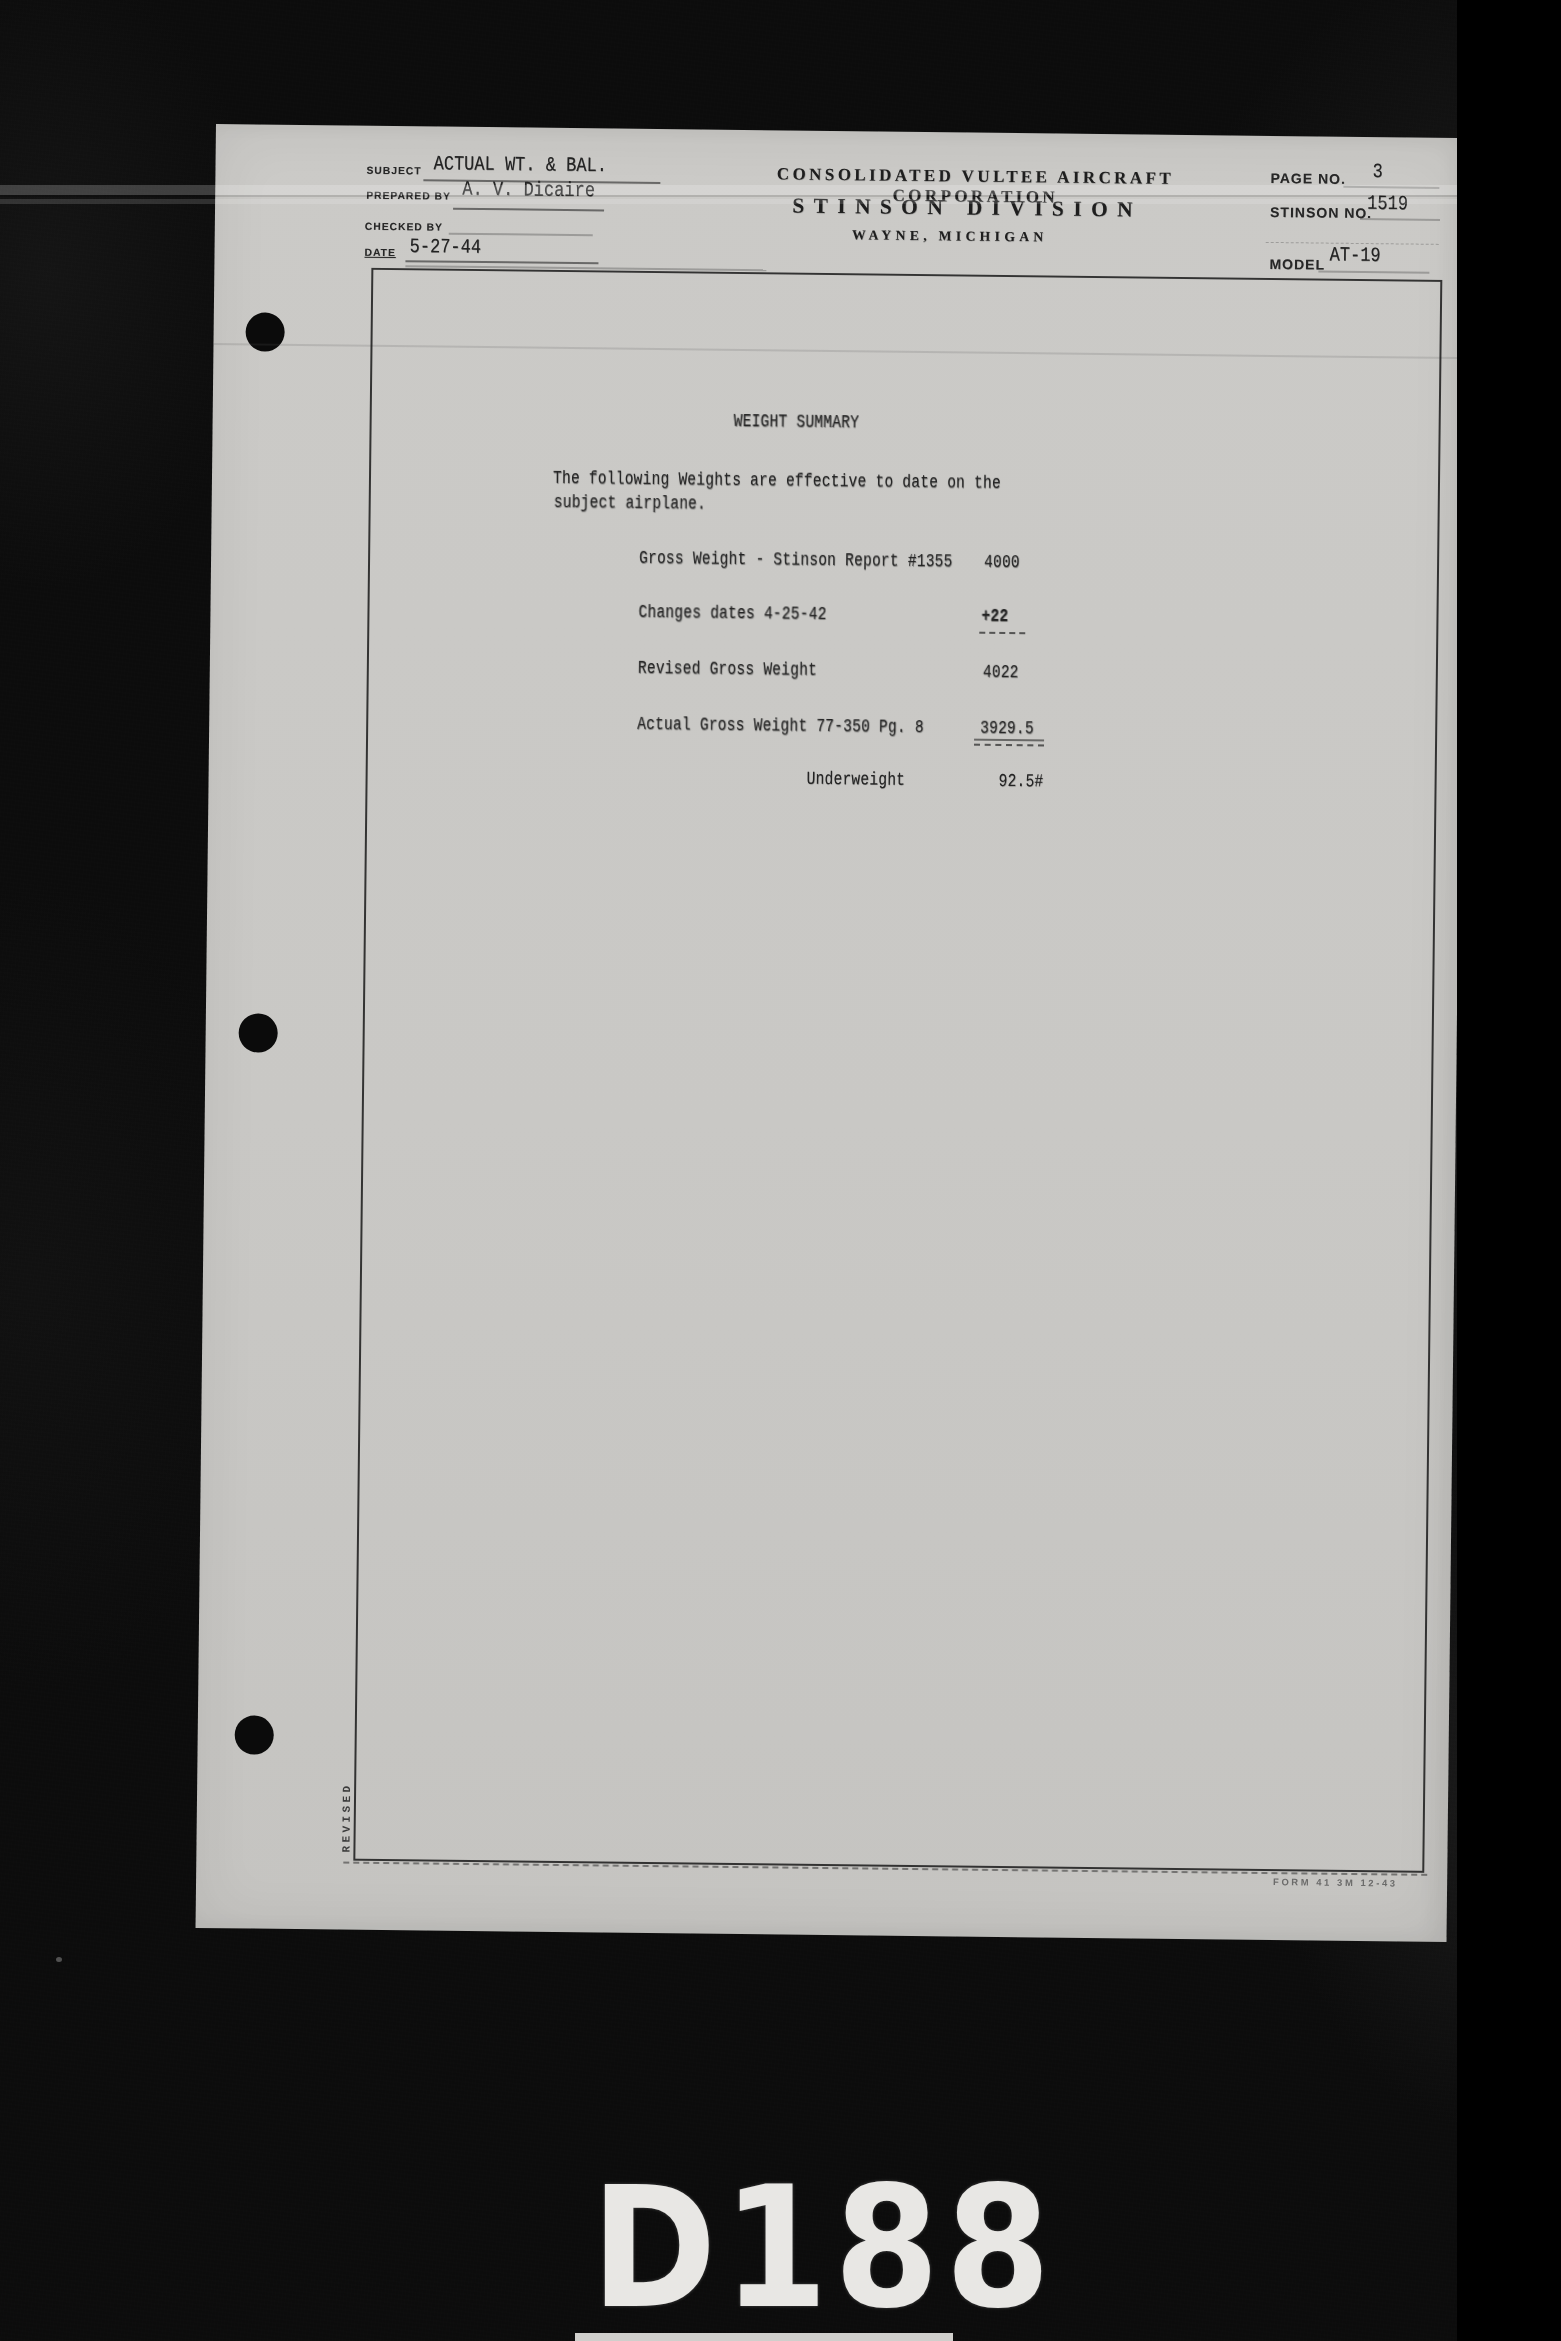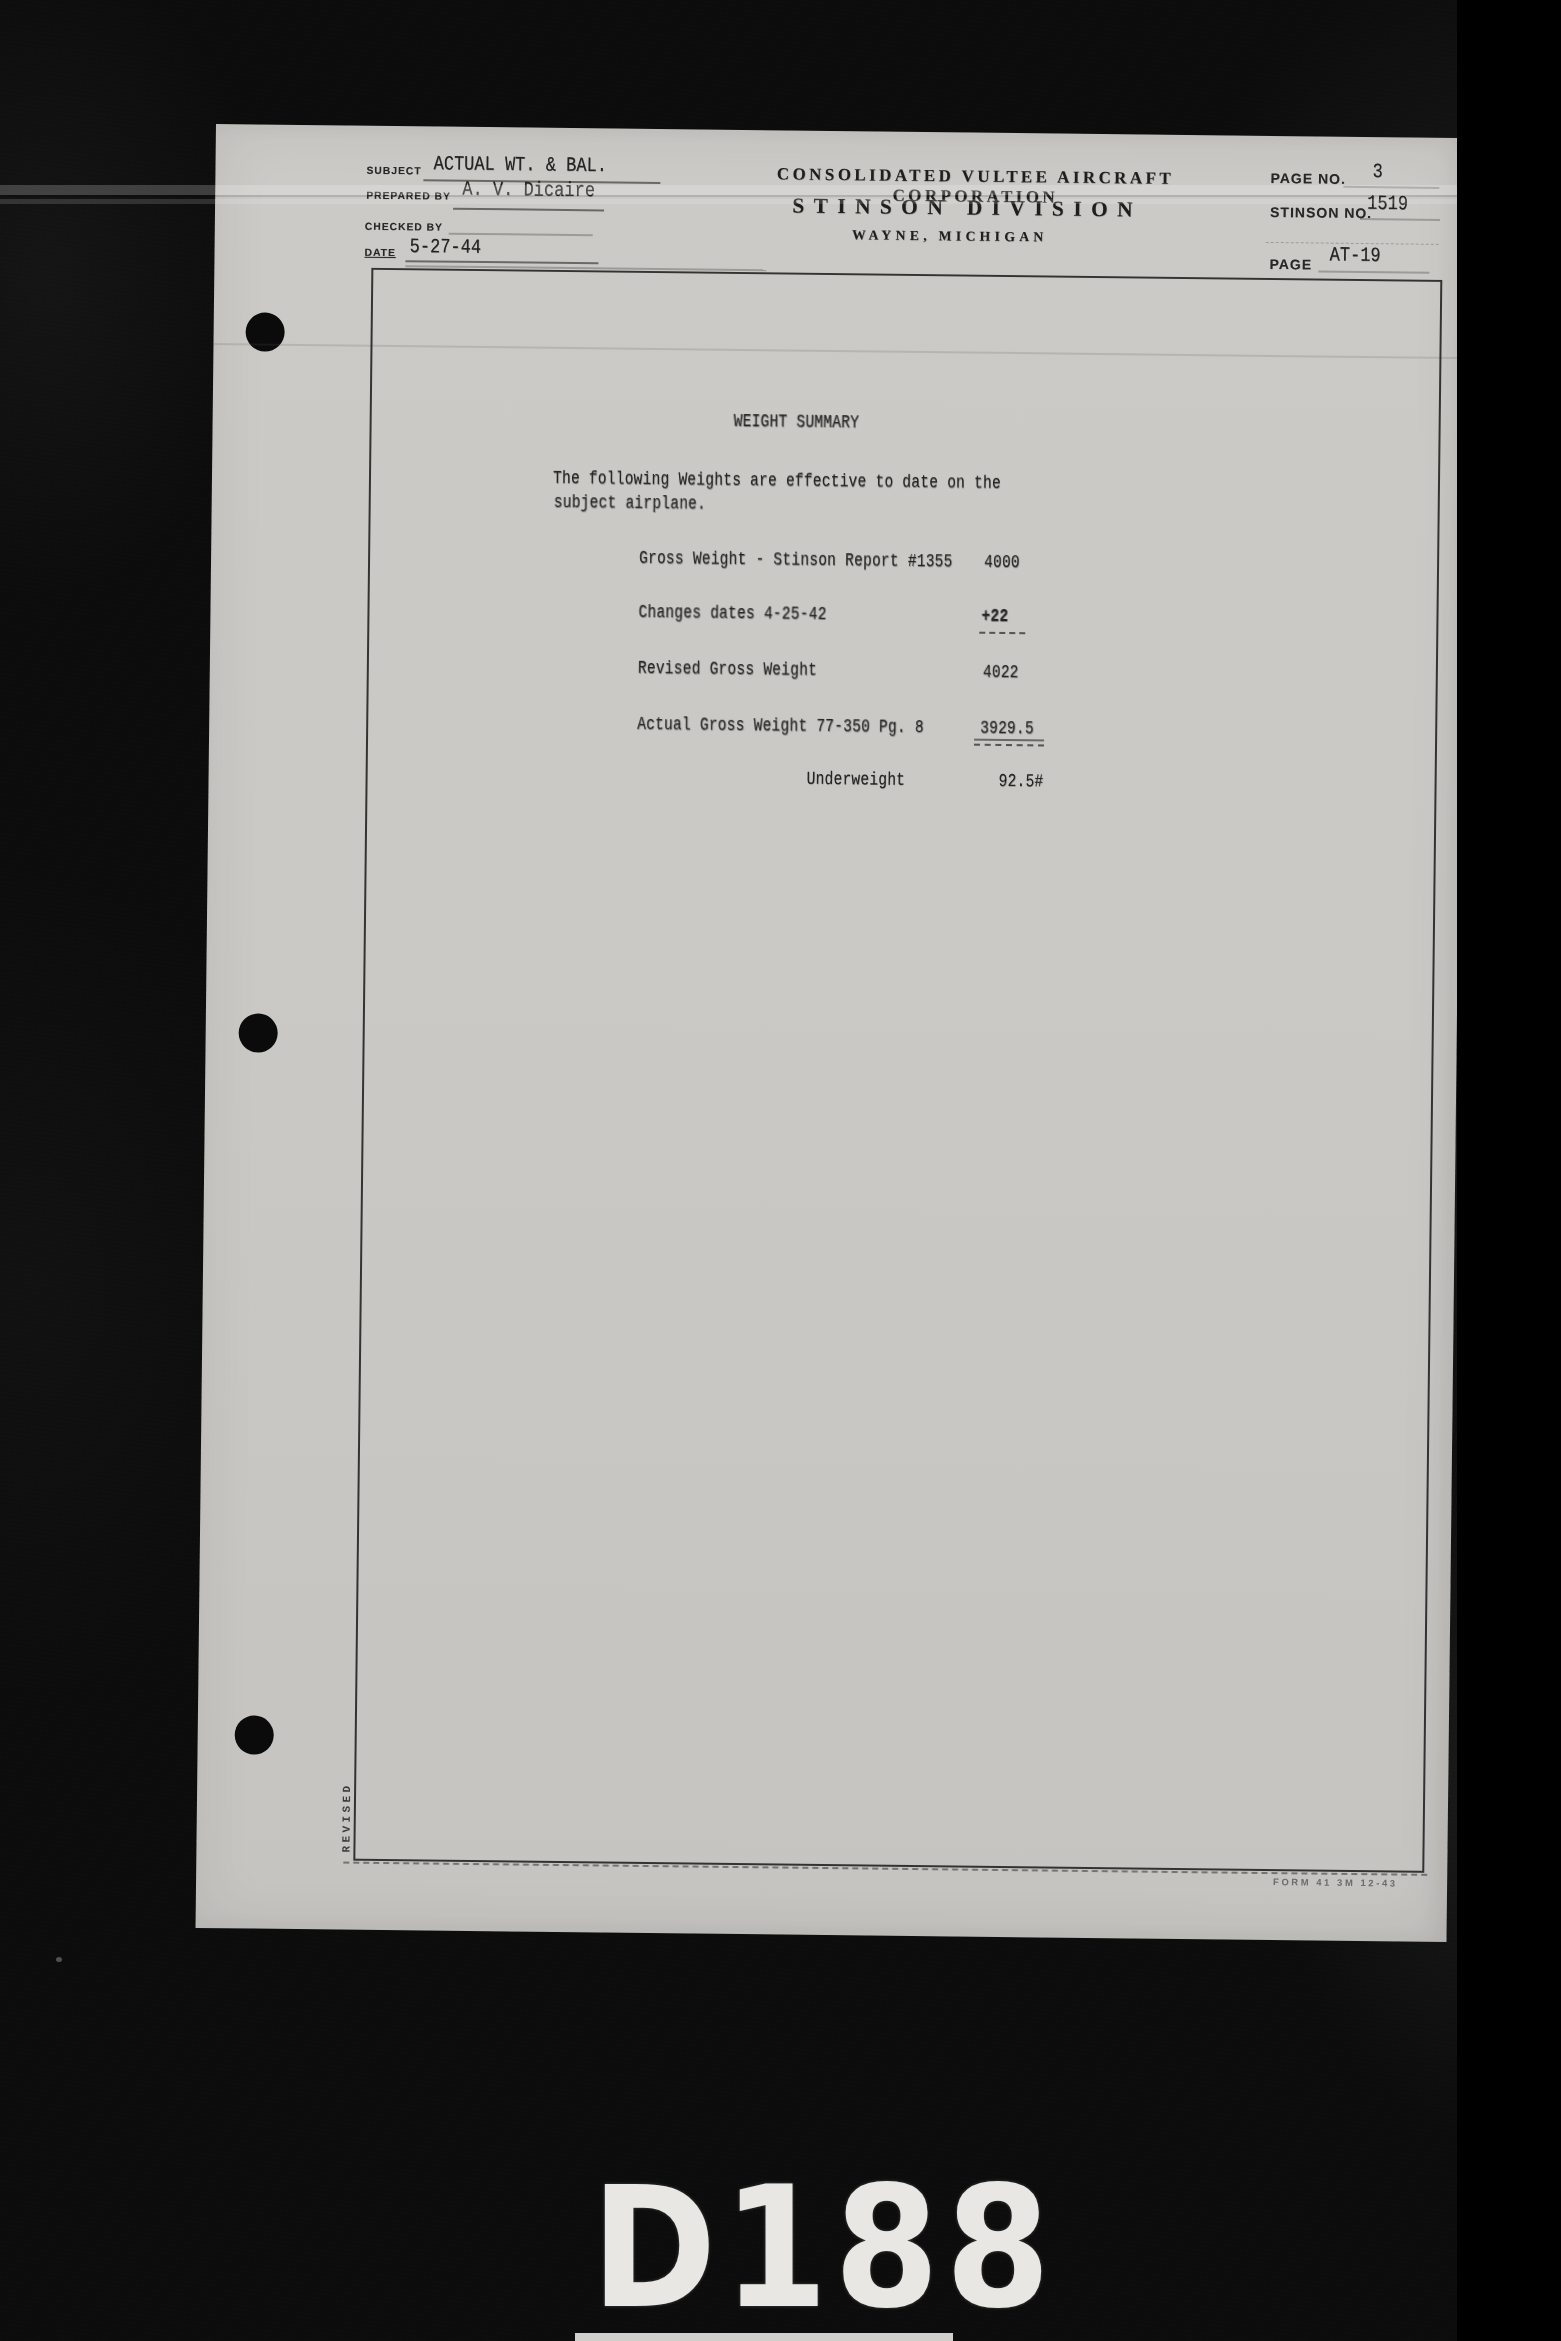--- a/index.html
+++ b/index.html
@@ -100,21 +100,21 @@
     <span class="lbl lblr" style="left:1055px;top:35px;">PAGE NO.</span>
     <span class="tw twh" style="left:1157px;top:23px;">3</span>
     <div class="ulf" style="left:1128px;top:49px;width:96px;"></div>
 
     <span class="lbl lblr" style="left:1055px;top:69px;">STINSON NO.</span>
     <span class="tw twh" style="left:1152px;top:55px;">1519</span>
     <div class="ulf" style="left:1145px;top:81px;width:80px;"></div>
 
     <div class="uldash" style="left:1051px;top:106px;width:173px;opacity:.55;"></div>
 
-    <span class="lbl lblr" style="left:1055px;top:121px;">PAGE</span>
+    <span class="lbl lblr" style="left:1055px;top:121px;">MODEL</span>
     <span class="tw twh" style="left:1115px;top:107px;">AT-19</span>
     <div class="ulf" style="left:1104px;top:134px;width:111px;"></div>
 
     <div class="formline"></div>
 
     <span class="tw twb" style="left:521px;top:281px;">WEIGHT SUMMARY</span>
 
     <span class="tw twb" style="left:341px;top:340px;">The following Weights are effective to date on the</span>
     <span class="tw twb" style="left:342px;top:364px;">subject airplane.</span>
 

